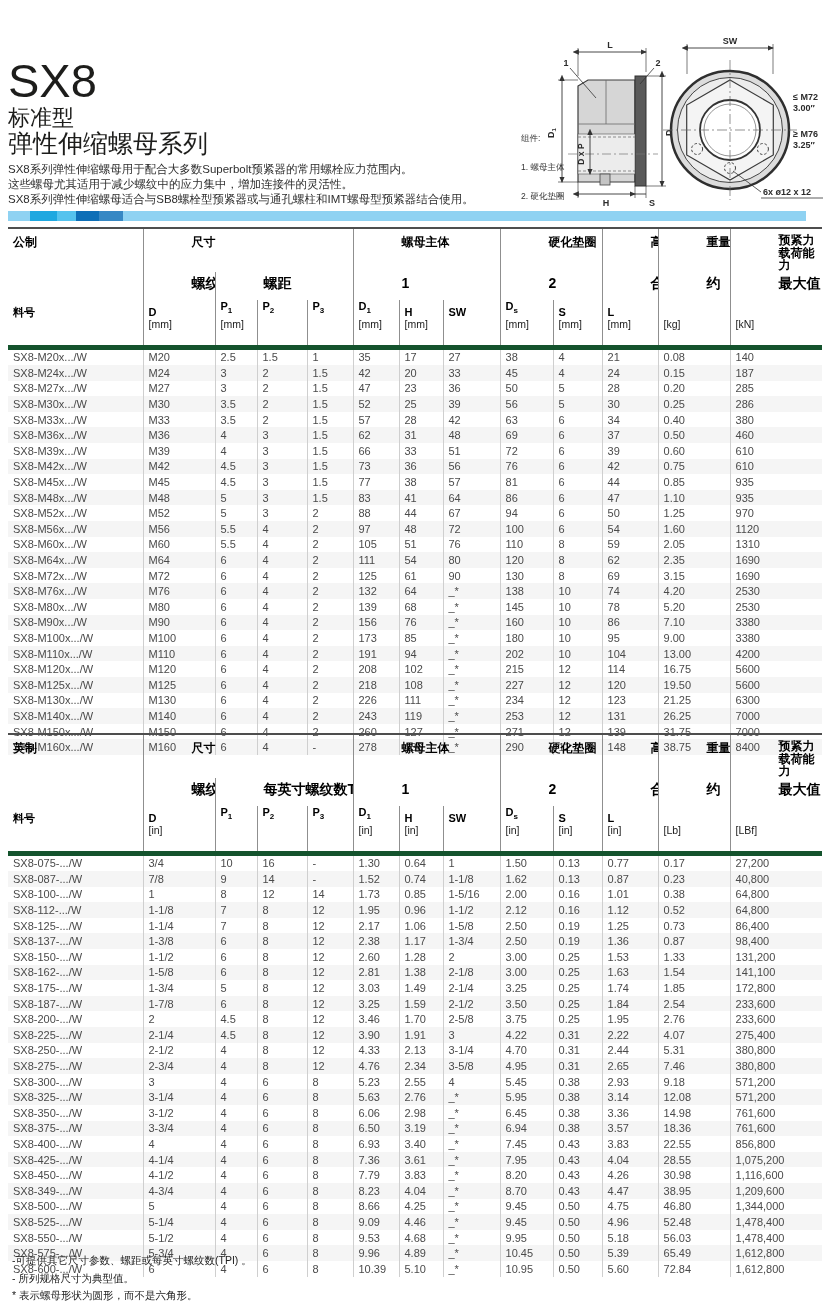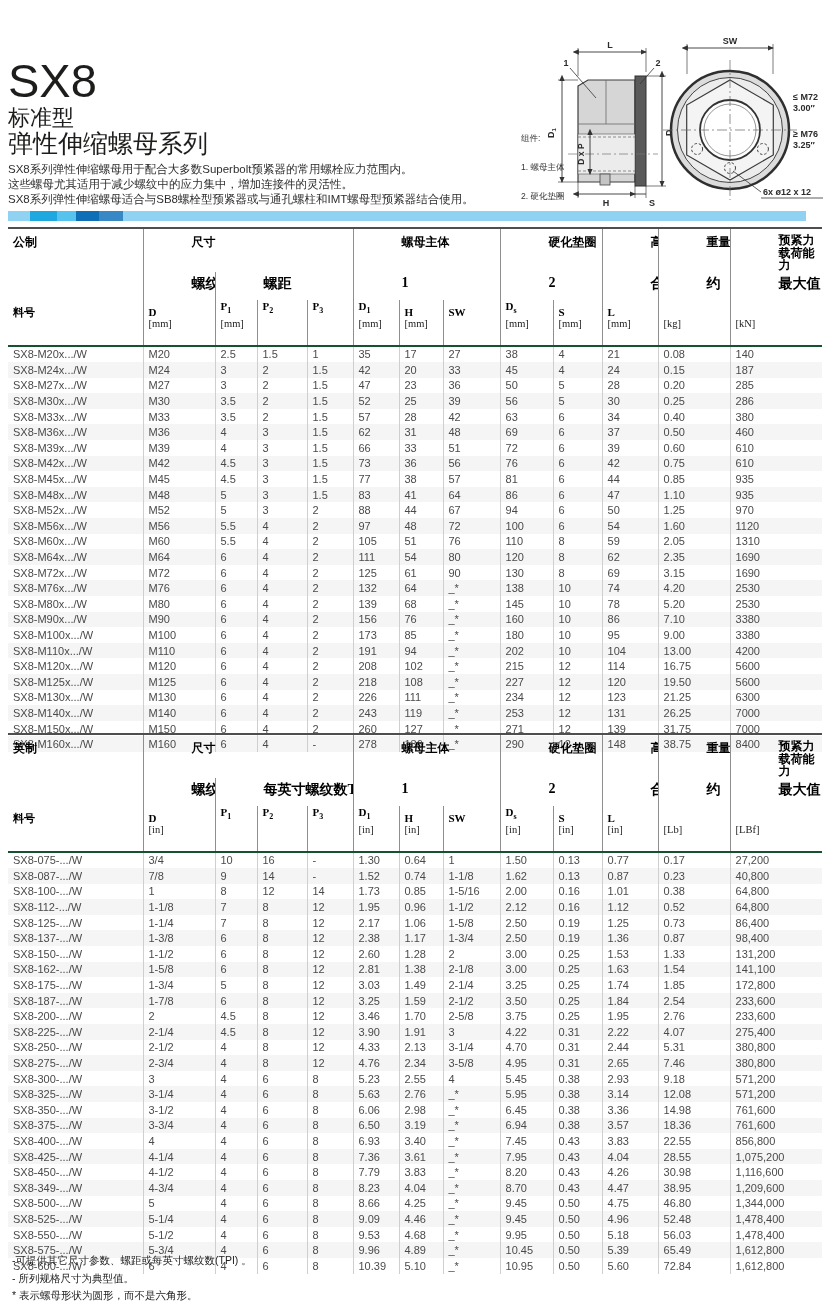--- a/index.html
+++ b/index.html
@@ -12,21 +12,21 @@
   .desc p{margin:0;}
   .bar{position:absolute;left:8px;top:211px;width:798px;height:10px;display:flex;}
   .bar span{height:100%;display:block;}
   .bar .w1{width:22px;} .bar .w2{width:27px;} .bar .w3{width:19px;}
   .bar .w4{width:23px;} .bar .w5{width:24px;} .bar .w6{flex:1;}
 
   table.tbl{position:absolute;left:8px;width:814px;border-collapse:collapse;table-layout:fixed;
             border-top:2px solid #4e4e4e;}
   #metric{top:227px;} #imperial{top:733px;}
   .tbl th,.tbl td{padding:0 3px 0 5px;text-align:left;white-space:nowrap;overflow:hidden;}
-  .tbl thead{border-bottom:2px solid #14532d;font-family:Liberation Serif, serif;}
+  .tbl thead{border-bottom:5px solid #14532d;}
   .tbl thead th{color:#000;font-weight:bold;vertical-align:top;}
   tr.h1 th{font-size:12px;height:30px;padding-top:7px;line-height:13px;}
   tr.h2 th{font-size:14px;height:25px;padding-top:3px;}
   tr.h3 th{font-size:11px;height:31px;vertical-align:bottom;padding-bottom:14px;line-height:12.5px;}
   tr.h3 th sub{font-size:8px;}
   .unit{font-weight:normal;font-size:10.5px;color:#1a1a1a;line-height:12.5px;}
   tr.h1 th.gb,tr.h2 th.gb{border-left:1px solid #8f8f8f;padding-left:48px;}
   tr.h3 th + th{border-left:1px solid #8f8f8f;}
   .tbl tbody td{font-size:11px;color:#4a4a4a;height:15.6px;}
   .tbl tbody td + td{border-left:1px solid #cfcfcf;}

